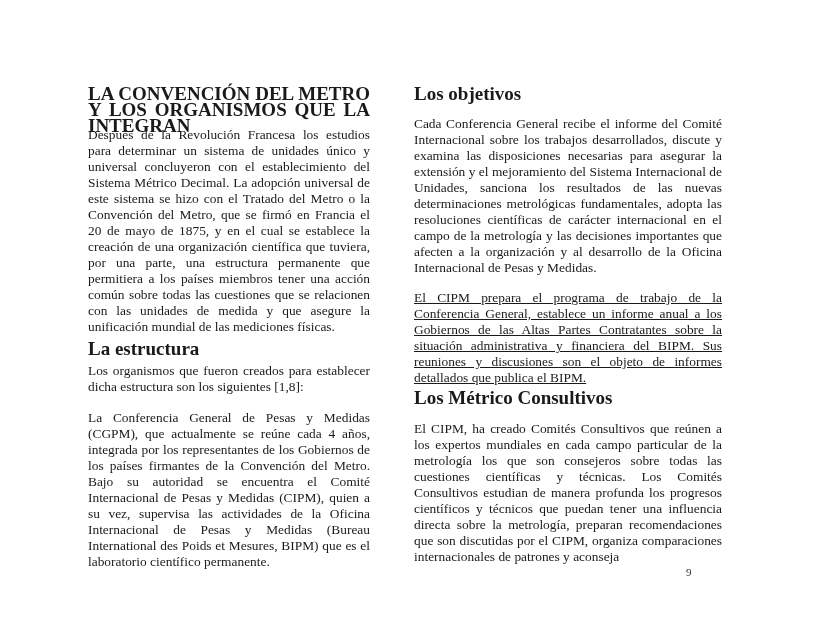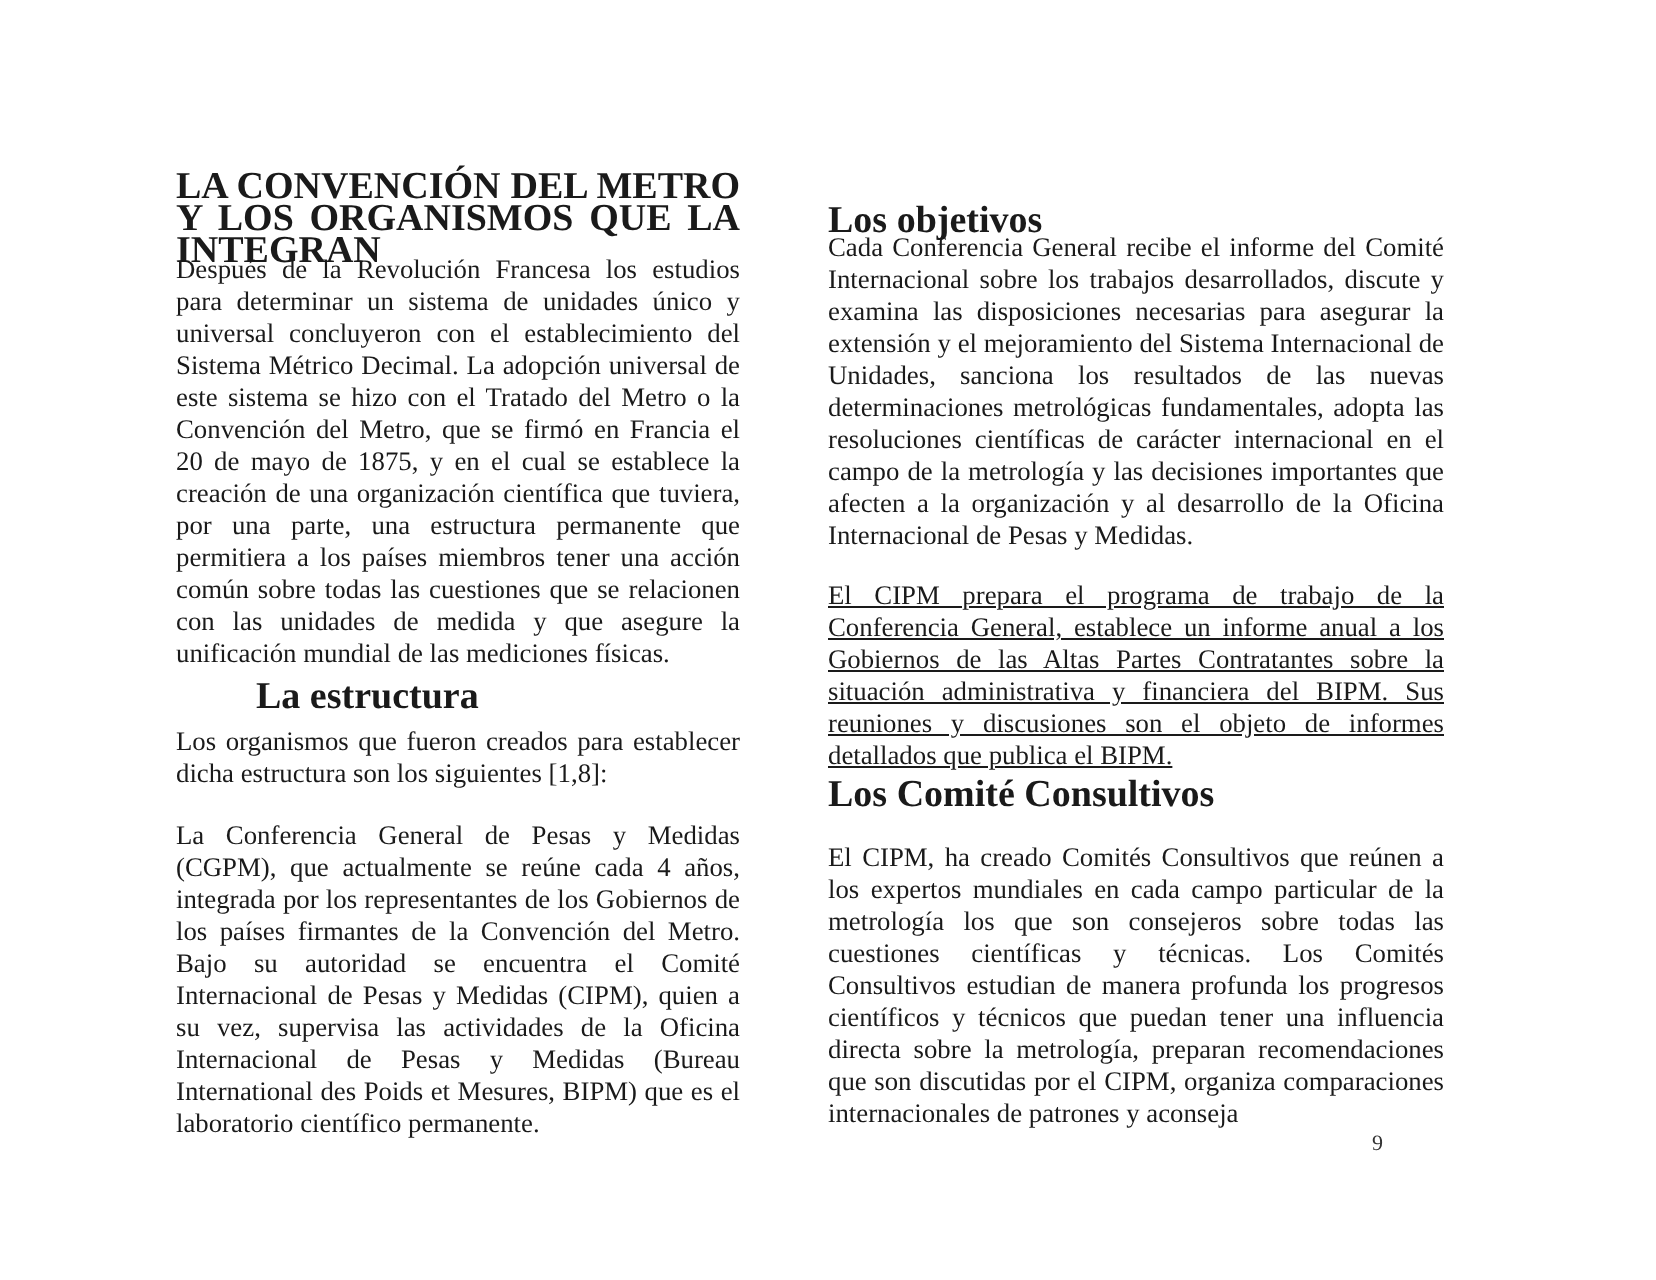--- a/index.html
+++ b/index.html
@@ -22,26 +22,26 @@
   .page-number {
     position: absolute; left: 686px; top: 566px; font-size: 11px; color: #333;
   }
 </style>
 </head>
 <body>
 
 <div class="col col-left">
   <h1 class="heading main" style="top:86px;">LA CONVENCIÓN DEL METRO Y LOS ORGANISMOS QUE LA INTEGRAN</h1>
   <p class="para" style="top:127px;">Después de la Revolución Francesa los estudios para determinar un sistema de unidades único y universal concluyeron con el establecimiento del Sistema Métrico Decimal. La adopción universal de este sistema se hizo con el Tratado del Metro o la Convención del Metro, que se firmó en Francia el 20 de mayo de 1875, y en el cual se establece la creación de una organización científica que tuviera, por una parte, una estructura permanente que permitiera a los países miembros tener una acción común sobre todas las cuestiones que se relacionen con las unidades de medida y que asegure la unificación mundial de las mediciones físicas.</p>
-  <h2 class="heading" style="top:341px;margin-left:40px;">La estructura</h2>
+  <h2 class="heading" style="top:341px;">La estructura</h2>
   <p class="para" style="top:363px;">Los organismos que fueron creados para establecer dicha estructura son los siguientes [1,8]:</p>
   <p class="para" style="top:410px;">La Conferencia General de Pesas y Medidas (CGPM), que actualmente se reúne cada 4 años,  integrada por los representantes de los Gobiernos de los países firmantes de la Convención del Metro. Bajo su autoridad se encuentra el Comité Internacional de Pesas y Medidas (CIPM), quien a su vez, supervisa las actividades de la Oficina Internacional de Pesas y Medidas (Bureau International des Poids et Mesures, BIPM) que es el laboratorio científico permanente.</p>
 </div>
 
 <div class="col col-right">
-  <h2 class="heading" style="top:86px;margin-top:17px;">Los objetivos</h2>
+  <h2 class="heading" style="top:86px;">Los objetivos</h2>
   <p class="para" style="top:116px;">Cada Conferencia General recibe el informe del Comité Internacional sobre los trabajos desarrollados, discute y examina las disposiciones necesarias para asegurar la extensión y el mejoramiento del Sistema Internacional de Unidades, sanciona los resultados de las nuevas determinaciones metrológicas fundamentales, adopta las resoluciones científicas de carácter internacional en el campo de la metrología y las decisiones  importantes que afecten a la organización y al desarrollo de la Oficina Internacional de Pesas y Medidas.</p>
   <p class="para" style="top:290px;text-decoration:underline;">El CIPM prepara el programa de trabajo de la Conferencia General, establece un informe anual a los Gobiernos de las Altas Partes Contratantes sobre la situación administrativa y financiera del BIPM. Sus reuniones y discusiones son el objeto de informes detallados que publica el BIPM.</p>
-  <h2 class="heading" style="top:390px;">Los Comité Consultivos</h2>
+  <h2 class="heading" style="top:390px;">Los Métrico Consultivos</h2>
   <p class="para" style="top:421px;">El CIPM, ha creado Comités Consultivos que reúnen a los expertos mundiales en cada campo particular de la metrología los que son consejeros sobre todas las cuestiones científicas y técnicas. Los Comités Consultivos estudian de manera profunda los progresos científicos y técnicos que puedan tener una influencia directa sobre la metrología, preparan recomendaciones que son discutidas por el CIPM, organiza comparaciones internacionales de patrones y aconseja</p>
 </div>
 
 <div class="page-number">9</div>
 
 </body></html>

